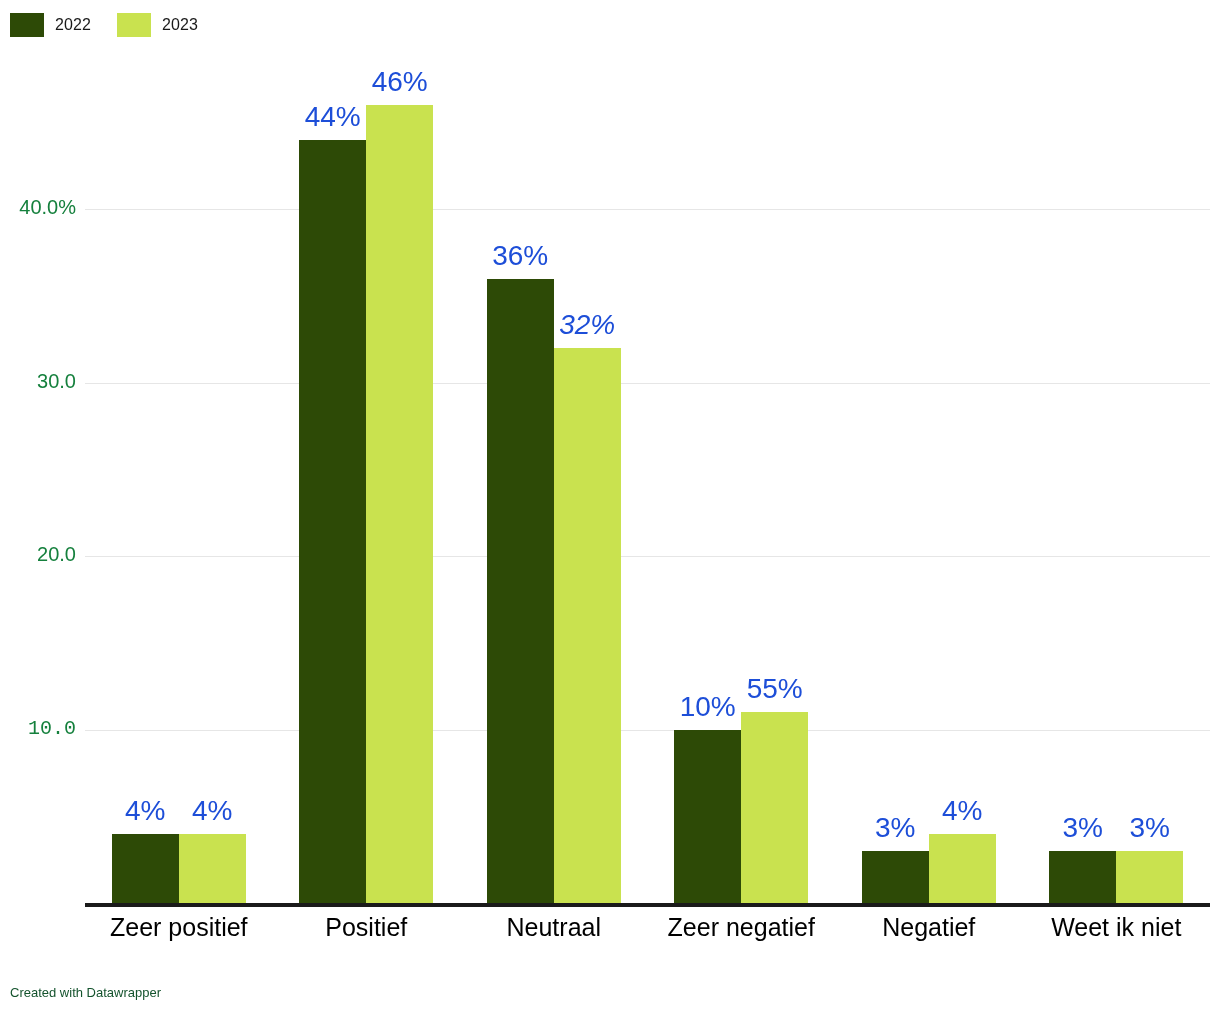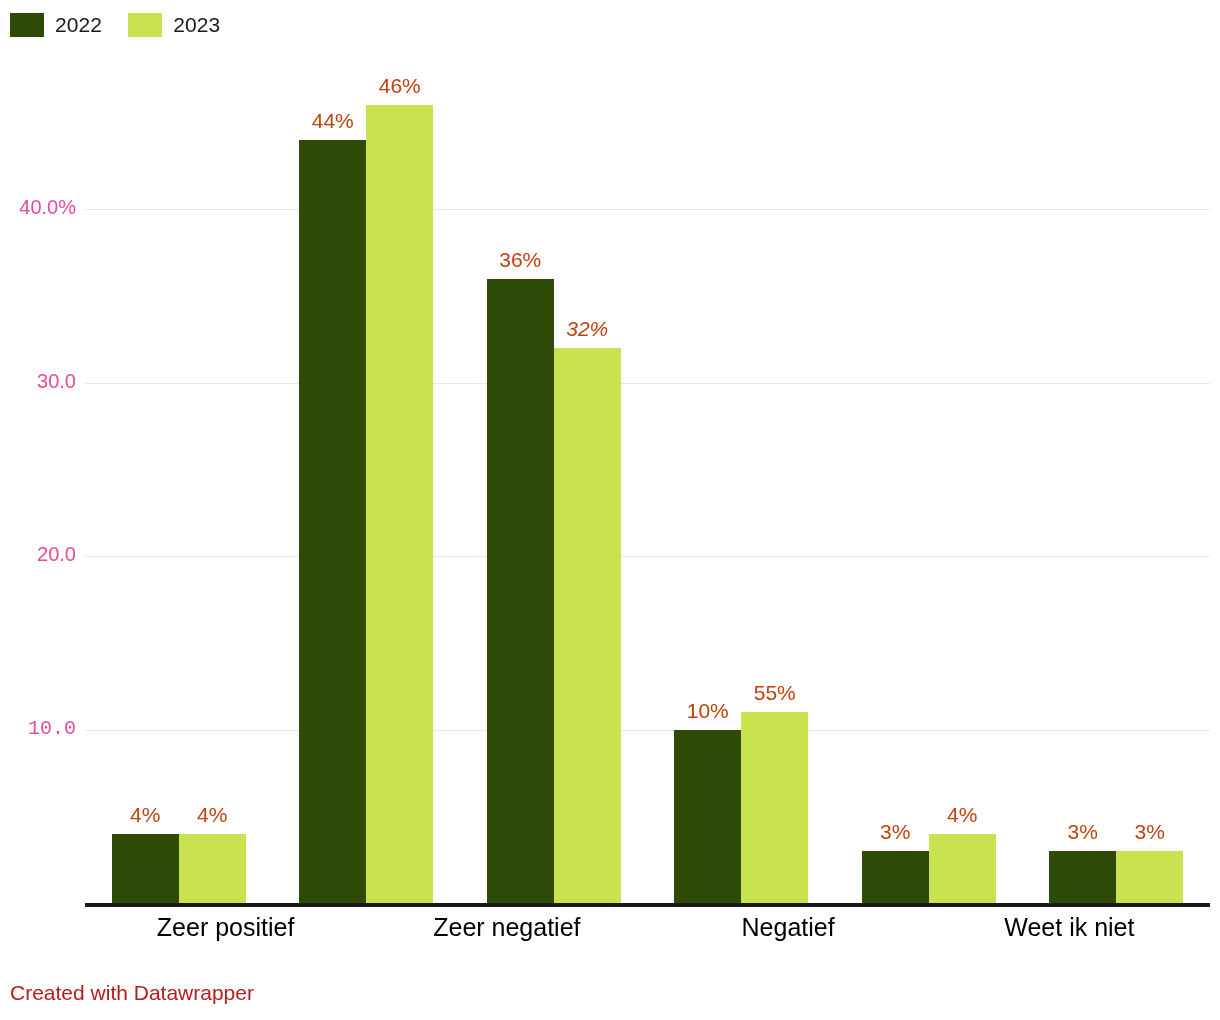--- a/index.html
+++ b/index.html
@@ -30,21 +30,21 @@
     display: flex;
     align-items: center;
     gap: 11px;
   }
   .legend-swatch {
     width: 34px;
     height: 24px;
     display: block;
   }
   .legend-label {
-    font-size: 21px;
+    font-size: 16px;
     color: #1a1a1a;
     line-height: 24px;
     letter-spacing: 0.1px;
   }
 
   
   #plot {
     position: absolute;
     left: 0;
     top: 62px;
@@ -67,21 +67,21 @@
     height: 1px;
     background: #e6e6e6;
   }
   .ytick {
     position: absolute;
     left: 10px;
     top: -13px;
     width: 66px;
     text-align: right;
     font-size: 20px;
-    color: #ec4899;
+    color: #15803d;
     white-space: nowrap;
   }
 
   
   #baseline {
     position: absolute;
     left: 85px;
     right: 10px;
     bottom: 0;
     height: 4px;
@@ -119,22 +119,22 @@
     align-items: flex-end;
   }
   .bar {
     width: 100%;
     display: block;
   }
   .barlabel {
     position: absolute;
     left: 50%;
     transform: translateX(-50%);
-    font-size: 21px;
-    color: #c2410c;
+    font-size: 28px;
+    color: #1d4ed8;
     white-space: nowrap;
     line-height: 1;
   }
 
   
   #xlabels {
     position: absolute;
     left: 85px;
     right: 10px;
     top: 907px;
@@ -148,22 +148,22 @@
     color: #000000;
     line-height: 40px;
     white-space: nowrap;
   }
 
   
   #footer {
     position: absolute;
     left: 10px;
     top: 982px;
-    font-size: 21px;
-    color: #b91c1c;
+    font-size: 13px;
+    color: #14532d;
     line-height: 22px;
   }
 </style>
 </head>
 <body>
 
 <div id="legend">
   <div class="legend-item">
     <span class="legend-swatch" style="background: rgb(45, 74, 6);"></span>
     <span class="legend-label">2022</span>
@@ -265,18 +265,20 @@
             <div class="barlabel" style="bottom: 61.0206px;">3%</div>
           </div>
         </div>
       </div>
     </div>
   <div id="baseline"></div>
 </div>
 
 <div id="xlabels">
     <div class="xlabel">Zeer positief</div>
+    <div class="xlabel">Positief</div>
+    <div class="xlabel">Neutraal</div>
     <div class="xlabel">Zeer negatief</div>
     <div class="xlabel">Negatief</div>
     <div class="xlabel">Weet ik niet</div>
   </div>
 
 <div id="footer">Created with Datawrapper</div>
 
 </body></html>

